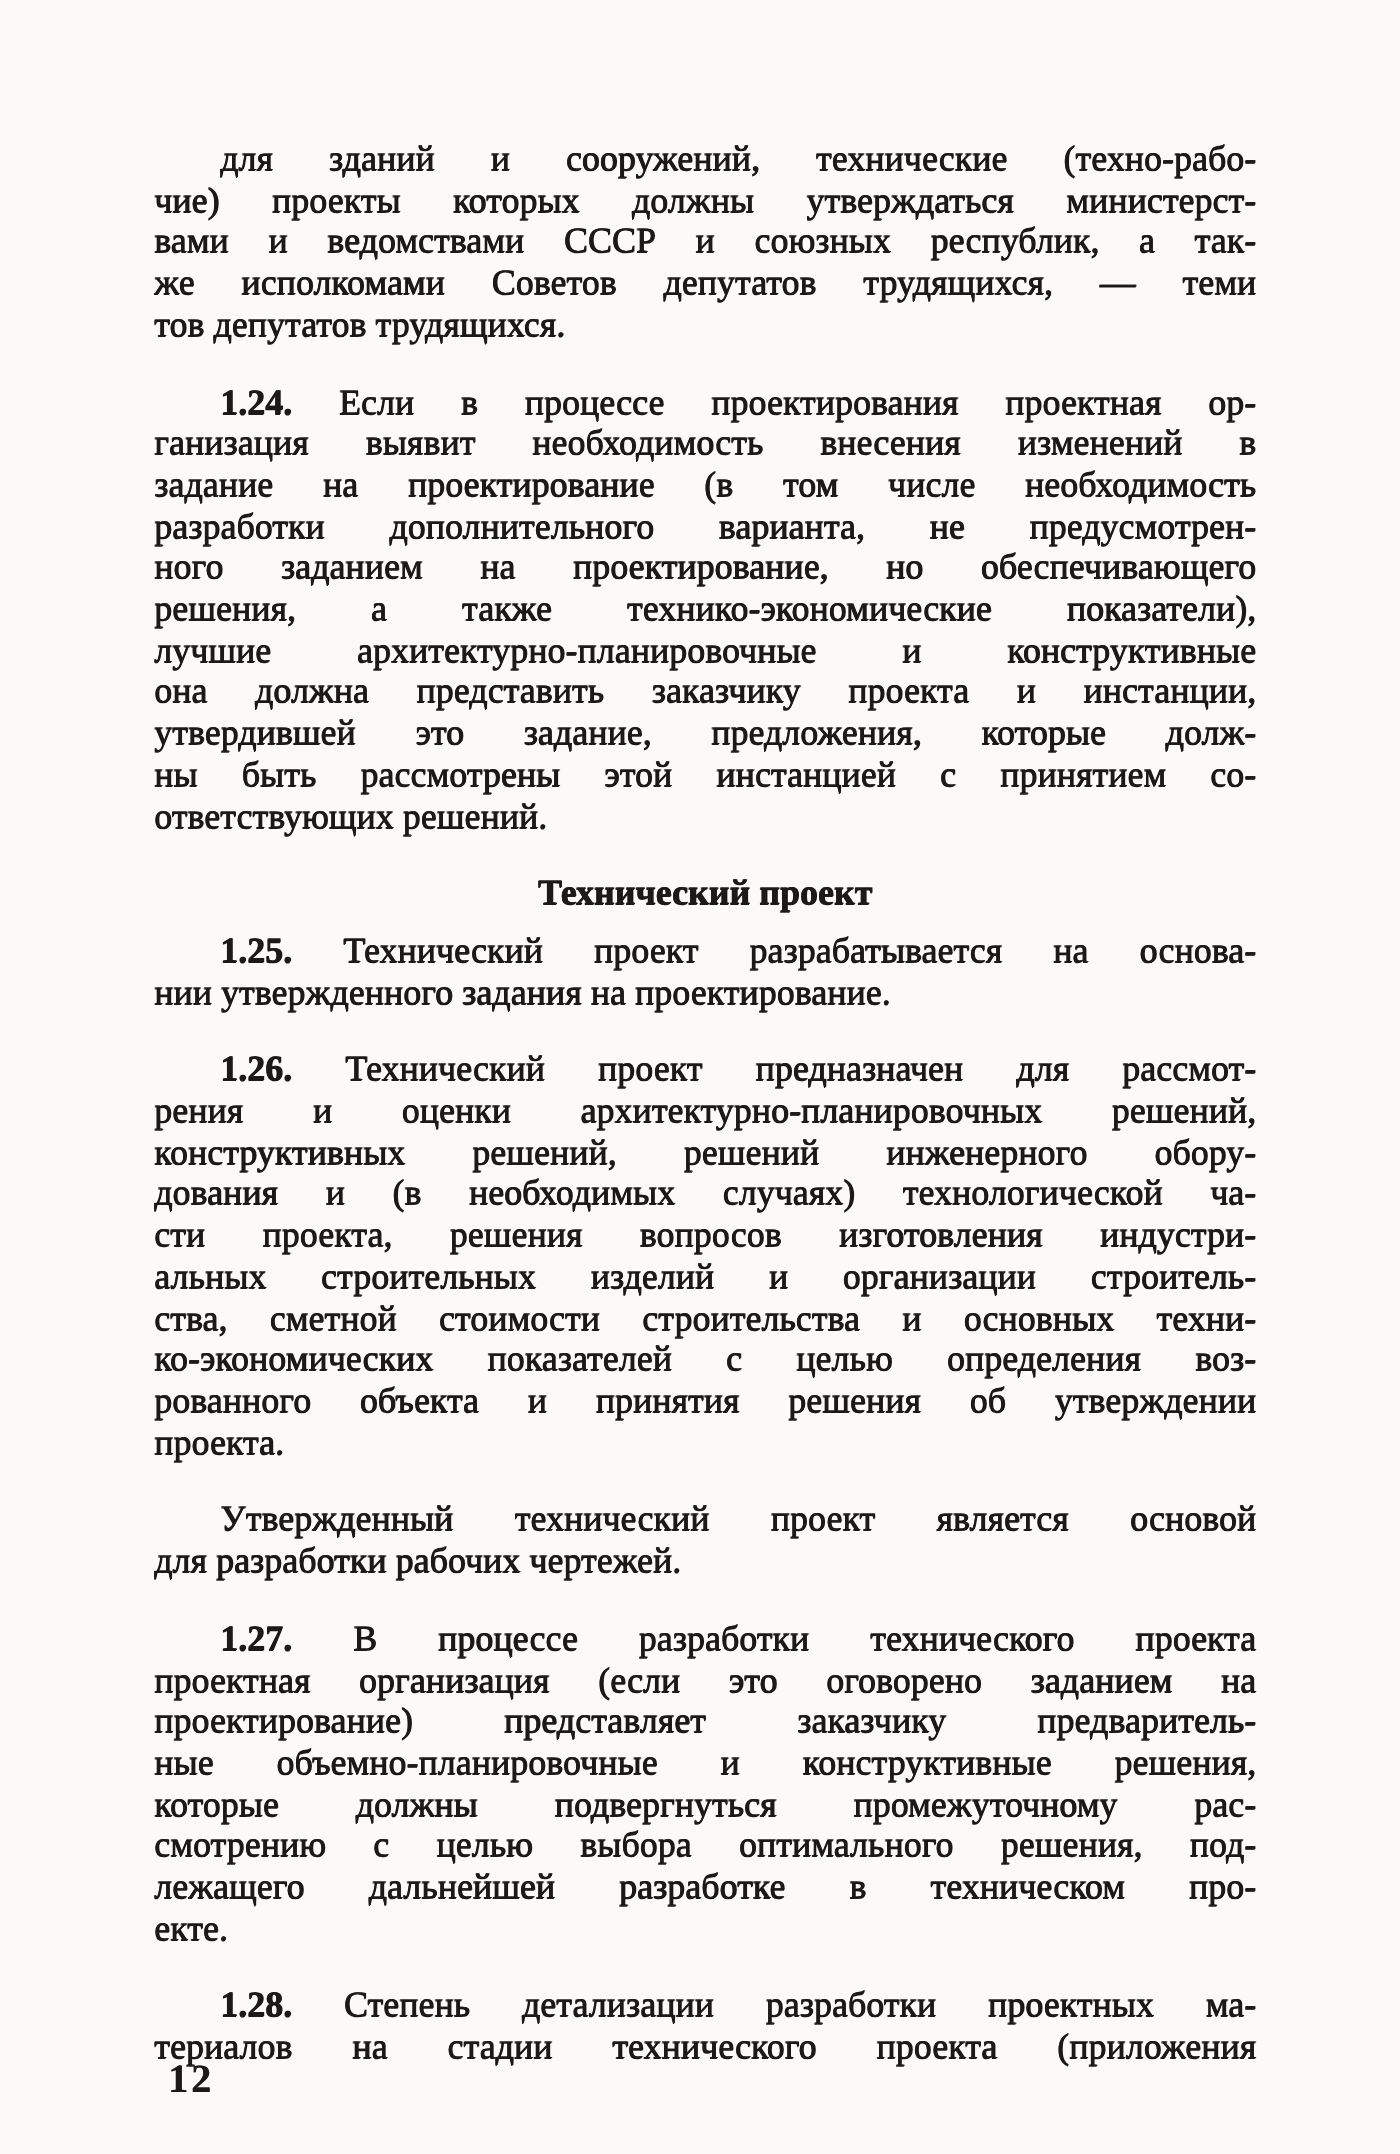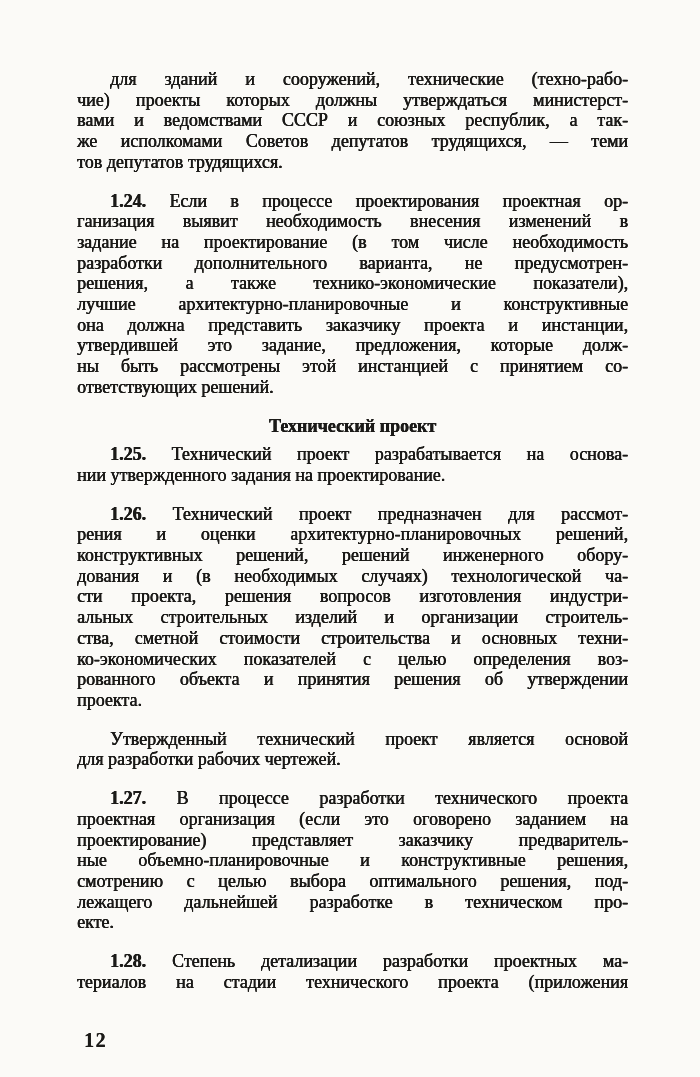--- a/index.html
+++ b/index.html
@@ -61,20 +61,21 @@
       <div class="line">же исполкомами Советов депутатов трудящихся, — теми</div>
       <div class="line last">тов депутатов трудящихся.</div>
     <p></p>
 
     <p class="para">
       </p>
       <div class="line first"><span class="num">1.24.</span><span> Если в процессе проектирования проектная ор-</span></div>
       <div class="line">ганизация выявит необходимость внесения изменений в</div>
       <div class="line">задание на проектирование (в том числе необходимость</div>
       <div class="line">разработки дополнительного варианта, не предусмотрен-</div>
+      <div class="line">ного заданием на проектирование, но обеспечивающего</div>
       <div class="line">решения, а также технико-экономические показатели),</div>
       <div class="line">лучшие архитектурно-планировочные и конструктивные</div>
       <div class="line">она должна представить заказчику проекта и инстанции,</div>
       <div class="line">утвердившей это задание, предложения, которые долж-</div>
       <div class="line">ны быть рассмотрены этой инстанцией с принятием со-</div>
       <div class="line last">ответствующих решений.</div>
     <p></p>
 
     <h2 class="heading">Технический проект</h2>
 
@@ -103,20 +104,21 @@
       <div class="line first">Утвержденный технический проект является основой</div>
       <div class="line last">для разработки рабочих чертежей.</div>
     <p></p>
 
     <p class="para">
       </p>
       <div class="line first"><span class="num">1.27.</span><span> В процессе разработки технического проекта</span></div>
       <div class="line">проектная организация (если это оговорено заданием на</div>
       <div class="line">проектирование) представляет заказчику предваритель-</div>
       <div class="line">ные объемно-планировочные и конструктивные решения,</div>
+      <div class="line">которые должны подвергнуться промежуточному рас-</div>
       <div class="line">смотрению с целью выбора оптимального решения, под-</div>
       <div class="line">лежащего дальнейшей разработке в техническом про-</div>
       <div class="line last">екте.</div>
     <p></p>
 
     <p class="para">
       </p>
       <div class="line first"><span class="num">1.28.</span><span> Степень детализации разработки проектных ма-</span></div>
       <div class="line">териалов на стадии технического проекта (приложения</div>
     <p></p>

